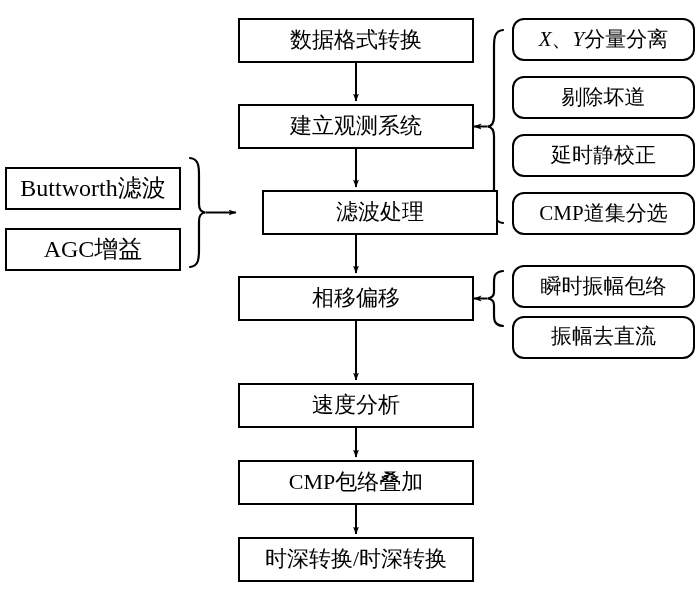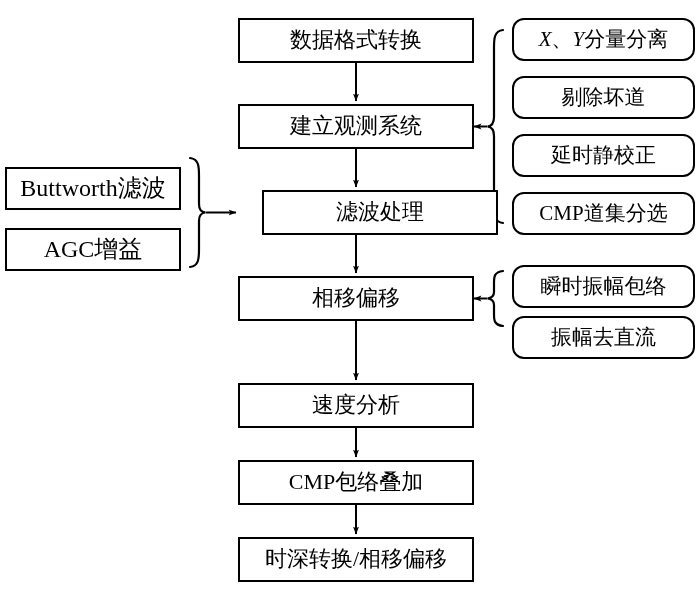--- a/index.html
+++ b/index.html
@@ -176,21 +176,21 @@
 
   <div class="node center-node" style="top:383px;">
     <span>速度分析</span>
   </div>
 
   <div class="node center-node" style="top:460px;">
     <span>CMP包络叠加</span>
   </div>
 
   <div class="node center-node" style="top:537px;">
-    <span>时深转换/相移偏移</span>
+    <span>时深转换/时深转换</span>
   </div>
 
   <div class="node right-node" style="top:18px;">
     <span><span class="mathvar">X</span><span>、</span><span class="mathvar">Y</span><span>分量分离</span></span>
   </div>
 
   <div class="node right-node" style="top:76px;">
     <span>剔除坏道</span>
   </div>
 
@@ -199,21 +199,21 @@
   </div>
 
   <div class="node right-node" style="top:134px;">
     <span>延时静校正</span>
   </div>
 
   <div class="node right-node" style="top:265px;">
     <span>瞬时振幅包络</span>
   </div>
 
-  <div class="node right-node" style="top:316px;">
+  <div class="node right-node" style="top:316px;font-family:Liberation Mono, monospace;">
     <span>振幅去直流</span>
   </div>
 
   <div class="node left-node" style="top:167px;">
     <span>Buttworth滤波</span>
   </div>
 
   <div class="node left-node" style="top:228px;">
     <span>AGC增益</span>
   </div>

